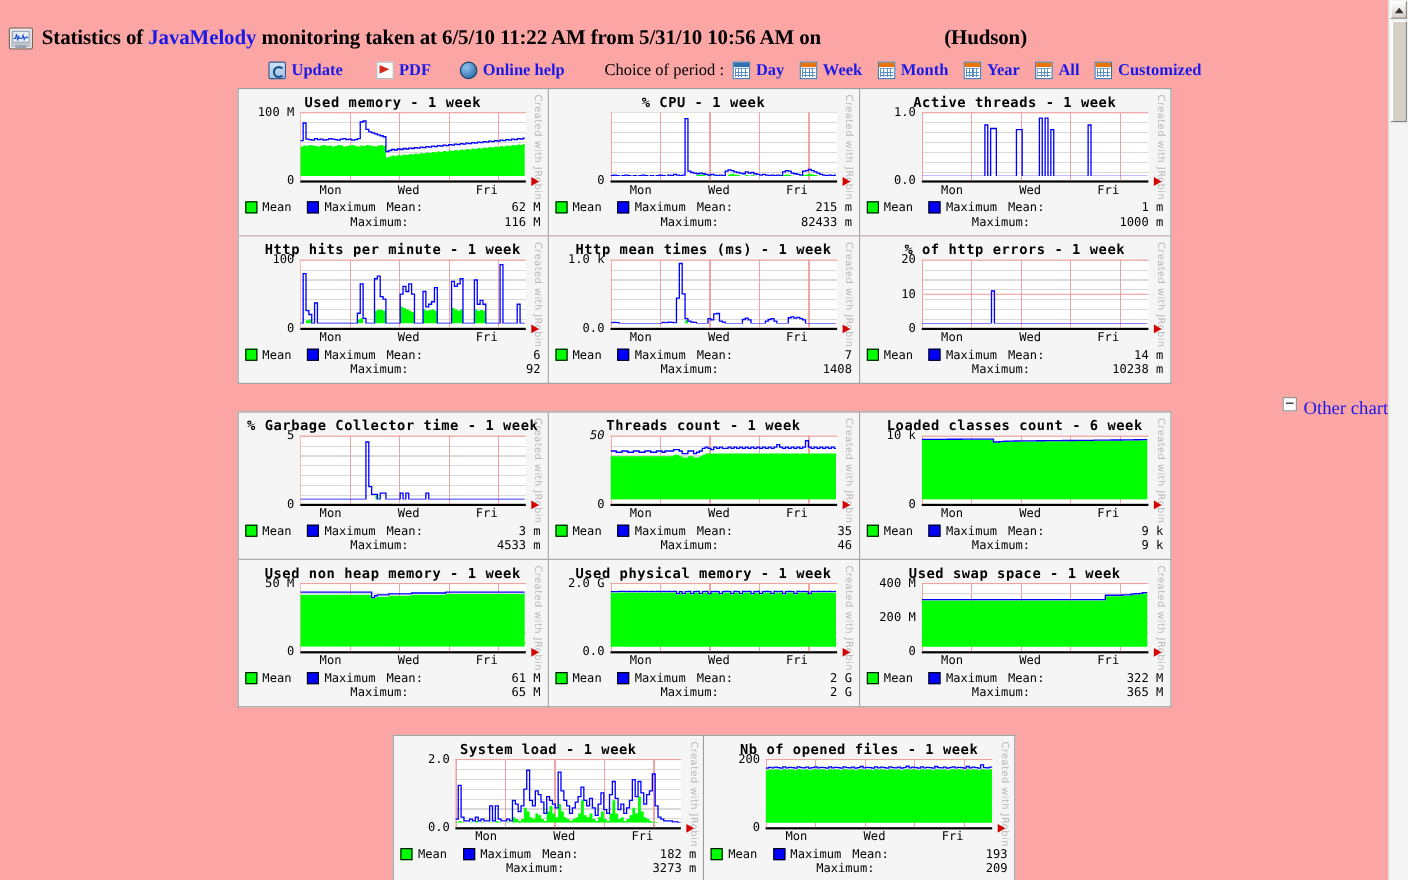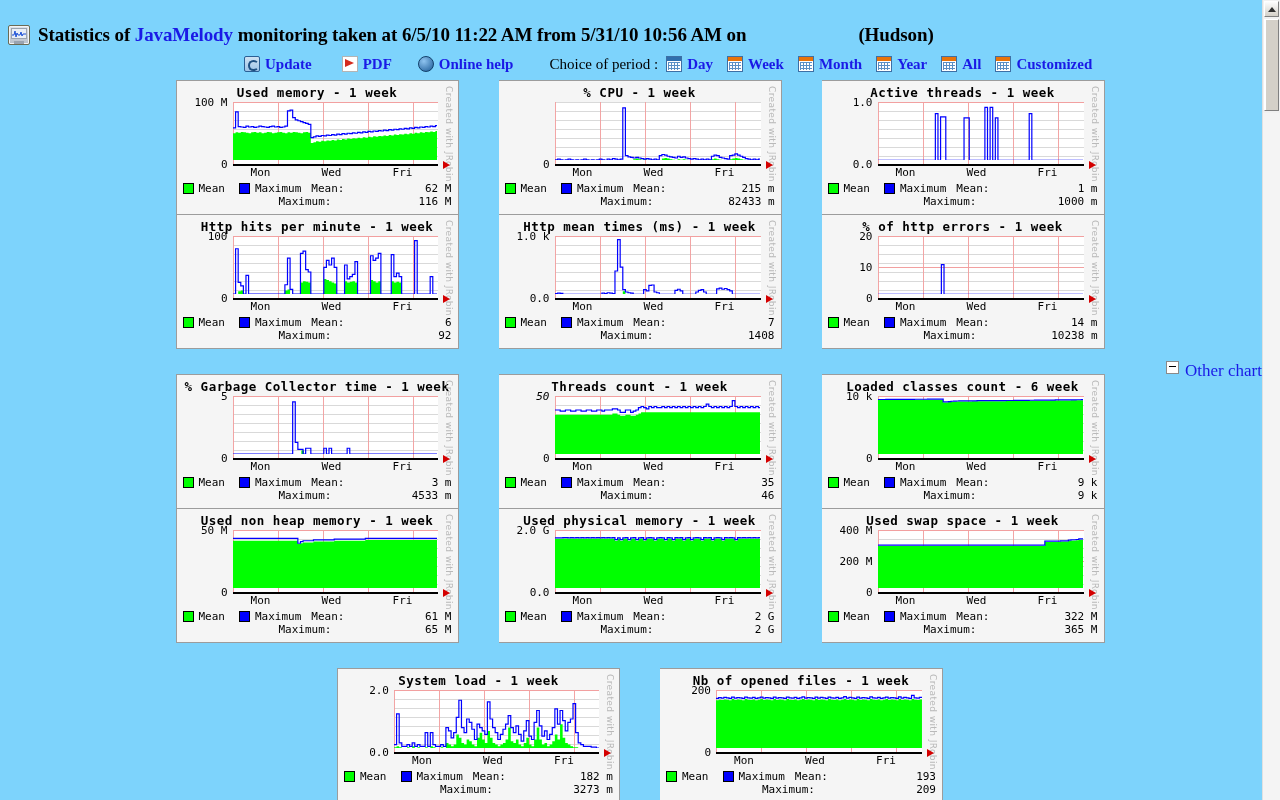--- a/index.html
+++ b/index.html
@@ -5,21 +5,21 @@
   html, body {
     margin: 0; padding: 0;
     width: 1280px; height: 800px;
     background: #ffffff;
     overflow: hidden;
     font-family: "Liberation Serif", serif;
   }
   #page {
     position: relative;
     width: 1280px; height: 800px;
-    background: #7dd3fc;
+    background: #fca5a5;
   }
 
   
   .header {
     display: flex;
     align-items: center;
     padding: 18px 0 0 8px;
     height: 34px;
   }
   .app-icon {
@@ -146,21 +146,21 @@
 
   .panel {
     width: 283px;
     background: #f5f5f5;
     border: 1px solid #9c9c9c;
     box-sizing: border-box;
     position: relative;
     padding: 4px 6px 6px 6px;
     margin: 0;
   }
-  .panel + .panel { border-left: none; margin-left: 40px; }
+  .panel + .panel { border-left: none; }
   .row.r2 .panel, .row.r4 .panel { border-top: none; }
 
   .panel-title {
     text-align: center;
     font-family: "DejaVu Sans Mono", monospace;
     font-size: 12.5px;
     font-weight: bold;
     color: #000;
     letter-spacing: 0.5px;
     margin-bottom: 2px;

